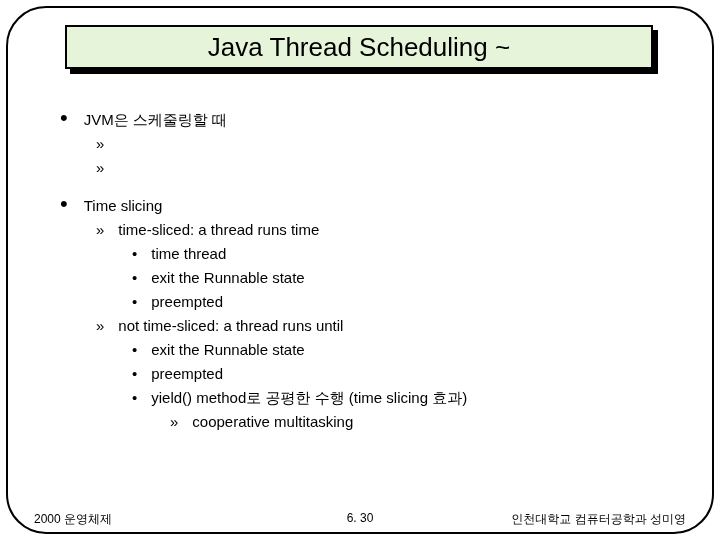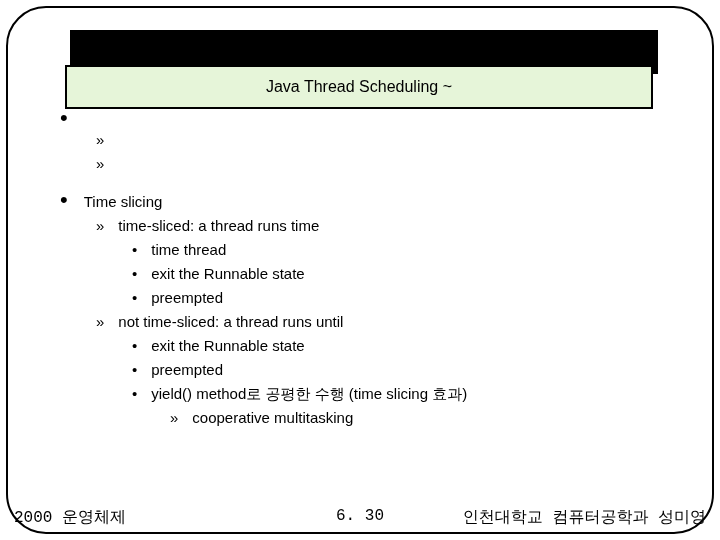--- a/index.html
+++ b/index.html
@@ -35,22 +35,21 @@
     top: 25px;
     left: 65px;
     width: 588px;
     height: 44px;
     background: #e6f5d9;
     border: 2px solid #000;
     box-sizing: border-box;
     display: flex;
     align-items: center;
     justify-content: center;
-    font-size: 16px;
-    margin-top: 40px;
+    font-size: 26px;
   }
   .content {
     position: absolute;
     top: 100px;
     left: 60px;
     right: 40px;
     font-size: 15px;
     line-height: 1.6;
   }
   .lvl1 {
@@ -83,43 +82,43 @@
   .lvl4 .bullet {
     margin-right: 14px;
   }
   .footer {
     position: absolute;
     bottom: 12px;
     left: 0;
     right: 0;
     display: flex;
     justify-content: space-between;
-    padding: 0 14px;
-    font-size: 16px;
-    font-family: Liberation Mono, monospace;
+    padding: 0 34px;
+    font-size: 12px;
   }
   .footer-center {
     position: absolute;
     left: 50%;
     transform: translateX(-50%);
   }
 </style>
 </head>
 <body>
 
 <div class="slide-frame"></div>
 <div class="title-shadow"></div>
 <div class="title-box">
   <span>Java Thread Scheduling ~</span>
 </div>
 
 <div class="content">
 
   <div class="lvl1">
     <span class="bullet">•</span>
+    <span>JVM은 스케줄링할 때</span>
   </div>
   <div class="lvl2">
     <span class="bullet">»</span>
   </div>
   <div class="lvl2">
     <span class="bullet">»</span>
   </div>
 
   <div class="lvl1" style="margin-top:14px;">
     <span class="bullet">•</span>

